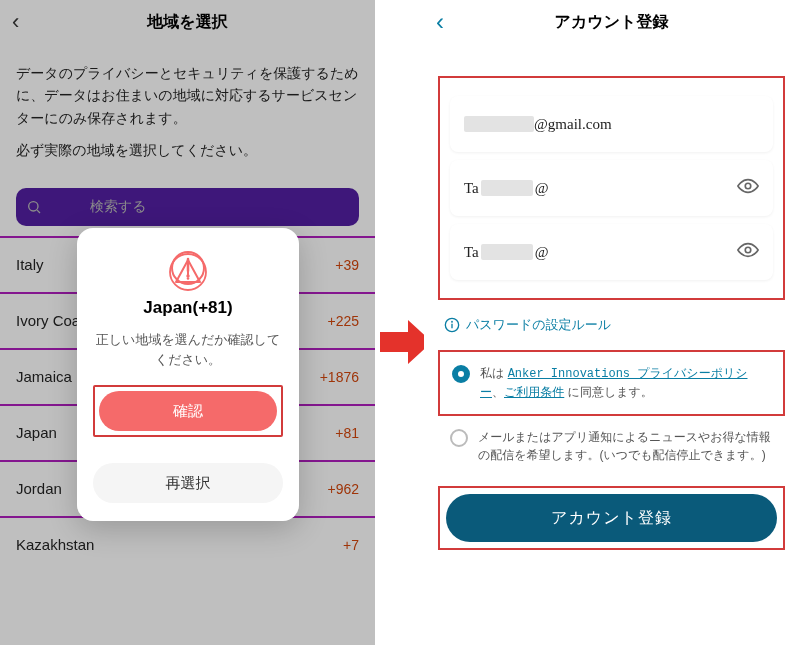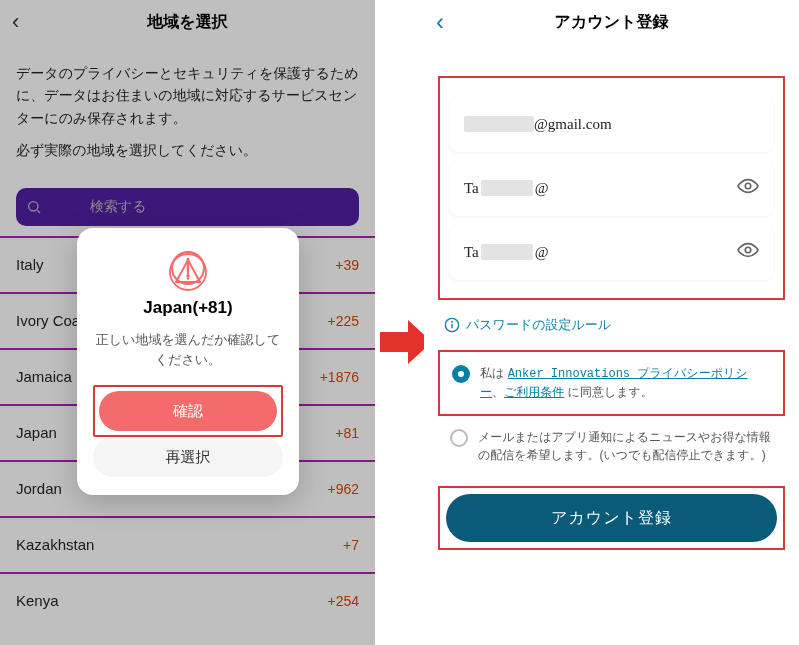--- a/index.html
+++ b/index.html
@@ -16,21 +16,21 @@
   .search { margin: 6px 16px 10px; background: #4c1d95; border-radius: 10px; height: 38px; display: flex; align-items: center; padding: 0 10px; color: #aaa; font-size: 14px; gap: 40px; }
   .search svg { margin-right: 8px; flex-shrink: 0; }
   .list { }
   .row { display: flex; justify-content: space-between; align-items: center; padding: 0 16px; height: 56px; border-top: 2px solid #a21caf; font-size: 15px; color: #222; }
   .row .code { color: #c2410c; font-size: 14px; }
   .dim { position: absolute; inset: 0; background: rgba(0,0,0,0.18); }
   .modal { position: absolute; top: 228px; left: 77px; width: 222px; background: #fff; border-radius: 16px; padding: 20px 16px 18px; text-align: center; box-shadow: 0 8px 30px rgba(0,0,0,0.2); }
   .modal .warn { width: 40px; height: 40px; margin: 0 auto 10px; }
   .modal .mtitle { font-size: 17px; font-weight: 700; margin-bottom: 12px; }
   .modal .mdesc { font-size: 13px; color: #555; line-height: 1.5; margin-bottom: 16px; }
-  .hl { border: 2px solid #d23b3b; padding: 4px; border-radius: 2px; margin-bottom: 0; }
+  .hl { border: 2px solid #d23b3b; padding: 4px; border-radius: 2px; margin-bottom: 26px; }
   .btn-primary { width: 100%; height: 40px; border-radius: 20px; background: #f56a6a; color: #fff; font-size: 15px; border: none; display: flex; align-items: center; justify-content: center; }
   .btn-secondary { width: 100%; height: 40px; border-radius: 20px; background: #f5f5f5; color: #333; font-size: 15px; border: none; display: flex; align-items: center; justify-content: center; }
 
   .arrow { position: absolute; left: 378px; top: 318px; }
   .arrow svg { display: block; }
 
   .right { position: absolute; left: 424px; top: 0; width: 375px; height: 645px; background: #fff; }
   .right .header { border-bottom: none; }
   .right .back { color: #0a7ea4; font-size: 24px; }
   .form-box { margin: 32px 14px 0; border: 2px solid #d23b3b; padding: 10px 4px; }
@@ -88,24 +88,20 @@
             <span>Japan</span>
             <span class="code">+81</span>
           </div>
         <div class="row">
             <span>Jordan</span>
             <span class="code">+962</span>
           </div>
         <div class="row">
             <span>Kazakhstan</span>
             <span class="code">+7</span>
-          </div>
-        <div class="row">
-            <span>Kenya</span>
-            <span class="code">+254</span>
           </div>
       </div>
     </div>
     <div class="dim"></div>
     <div class="modal">
       <div class="warn">
         <svg viewBox="0 0 40 40">
             <circle cx="20" cy="20" r="16" fill="none" stroke="#f56a6a" stroke-width="2"></circle>
             <path d="M20 11 L20 23" stroke="#f56a6a" stroke-width="2.5" stroke-linecap="round"></path>
             <circle cx="20" cy="28" r="1.7" fill="#f56a6a"></circle>

